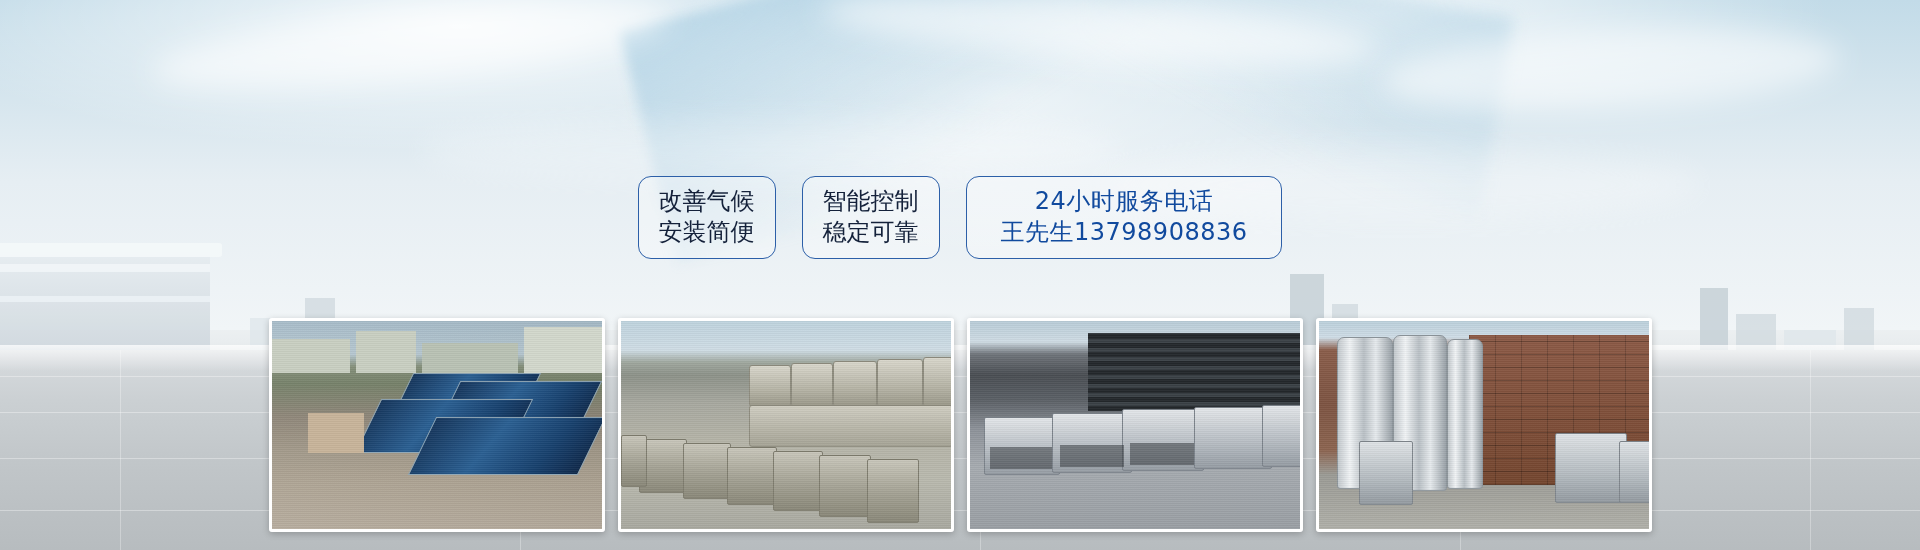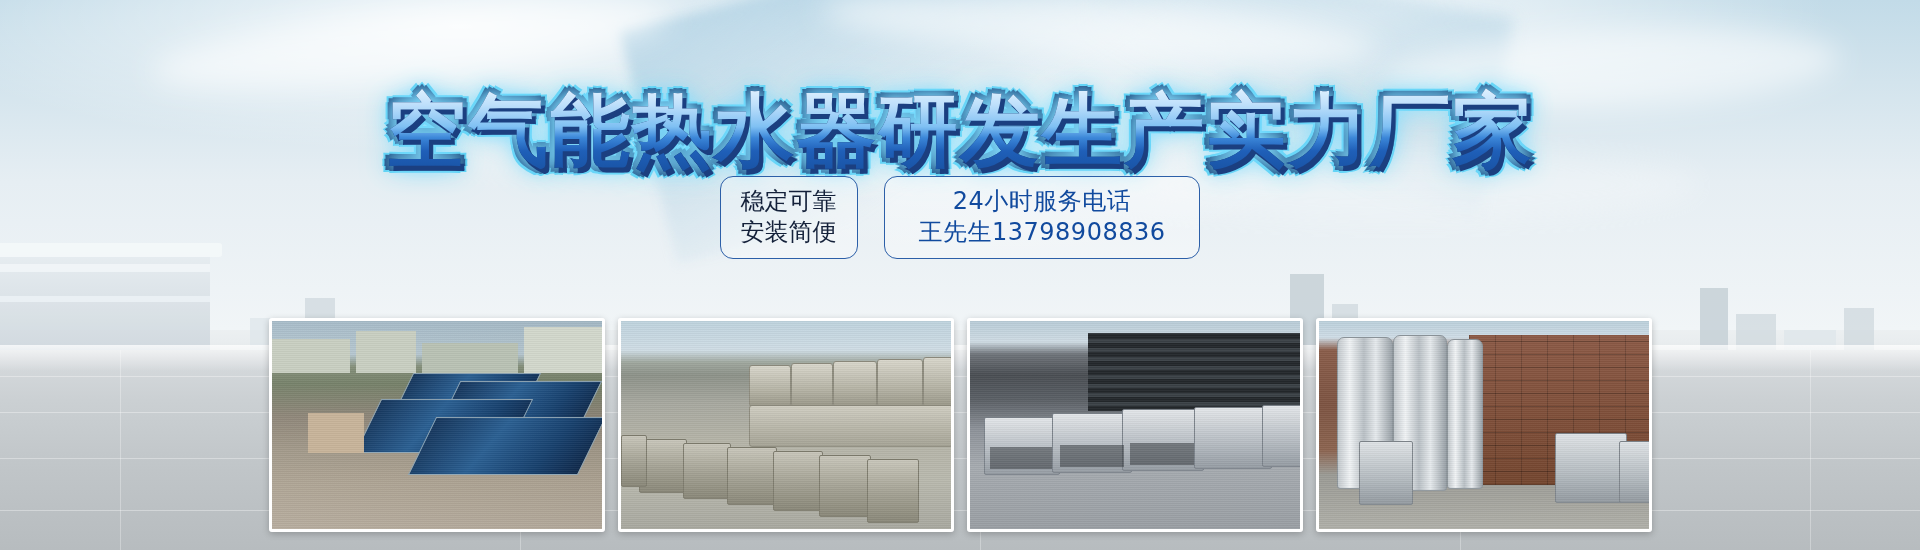--- a/index.html
+++ b/index.html
@@ -245,32 +245,29 @@
     <div class="seam" style="top:160px;"></div>
     <div class="vseam" style="left:120px;top:0;height:200px;"></div>
     <div class="vseam" style="left:520px;top:0;height:200px;"></div>
     <div class="vseam" style="left:980px;top:0;height:200px;"></div>
     <div class="vseam" style="left:1460px;top:0;height:200px;"></div>
     <div class="vseam" style="left:1810px;top:0;height:200px;"></div>
   </div>
   <div class="shine"></div>
 
 
-  <div class="headline-wrap">
-    <span class="headline">
-      <span class="hl-layer hl-outline">空气能热水器研发生产实力厂家</span>
-      <span class="hl-layer hl-depth">空气能热水器研发生产实力厂家</span>
-      <span class="hl-face">空气能热水器研发生产实力厂家</span>
-    </span>
-  </div>
 
   <div class="badges">
     <div class="badge">
+      <span class="badge-line">改善气候</span>
+      <span class="badge-line">安装简便</span>
+    </div>
+    <div class="badge">
+      <span class="badge-line">智能控制</span>
       <span class="badge-line">稳定可靠</span>
-      <span class="badge-line">安装简便</span>
     </div>
     <div class="badge phone">
       <span class="badge-line">24小时服务电话</span>
       <span class="badge-line">王先生13798908836</span>
     </div>
   </div>
 
   <div class="photos">
 
     <div class="photo ph1">

